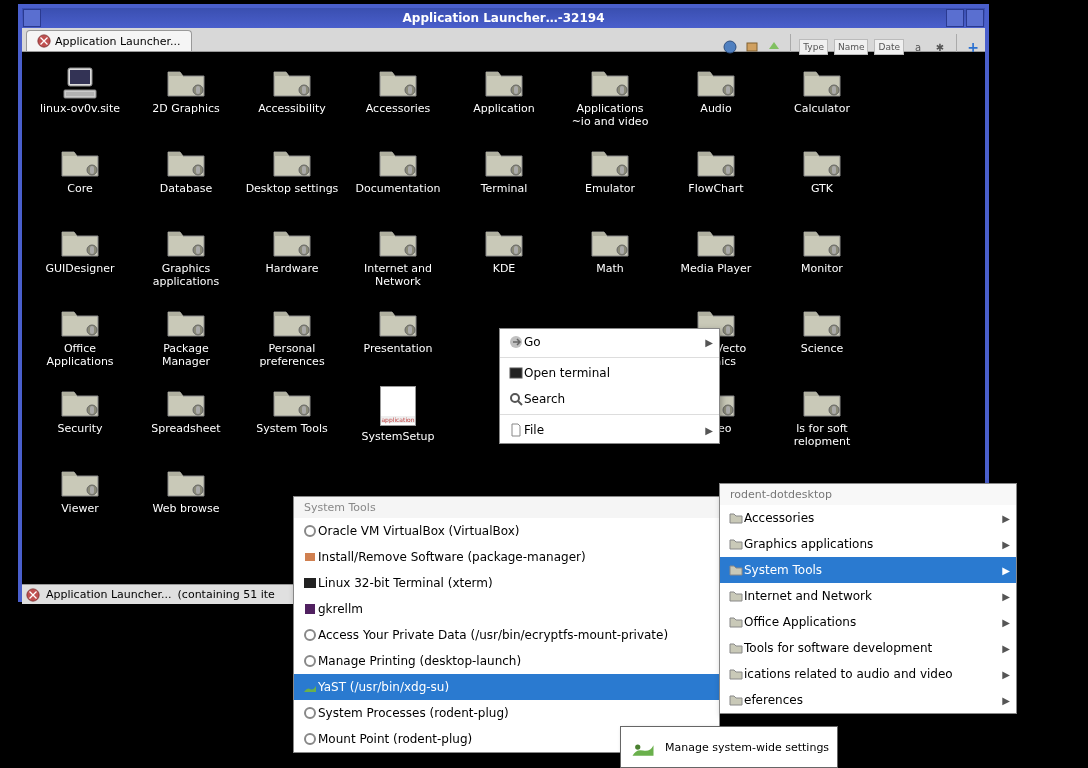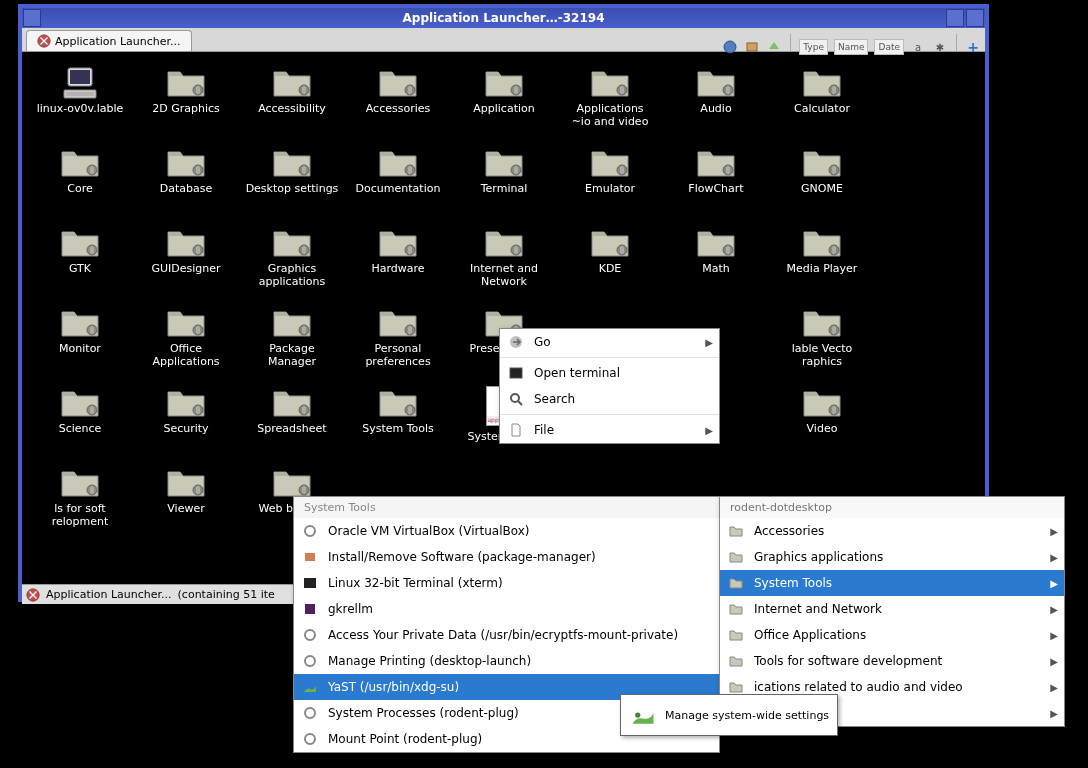--- a/index.html
+++ b/index.html
@@ -63,21 +63,21 @@
   display: flex; align-items: center; padding: 0 4px; font-size: 11px;
   gap: 6px;
 }
 .status-icon { width: 14px; height: 14px; }
 
 
 .ctx-menu {
   position: absolute; background: #fff; border: 1px solid #888;
   box-shadow: 2px 2px 6px rgba(0,0,0,.3); font-size: 12px;
 }
-.ctx-item { display: flex; align-items: center; gap: 10px; padding: 5px 18px 5px 8px; cursor: pointer; position: relative; }
+.ctx-item { display: flex; align-items: center; padding: 5px 18px 5px 8px; cursor: pointer; position: relative; }
 .ctx-icon { width: 16px; height: 16px; display: flex; align-items: center; justify-content: center; }
 .ctx-sep { height: 1px; background: #ddd; margin: 2px 0; }
 .ctx-arrow { position: absolute; right: 6px; color: #555; font-size: 10px; }
 
 .submenu-header { padding: 4px 10px; color: #888; font-size: 11px; background: #f5f5f5; }
 .submenu-selected { background: #2a7ad0 !important; color: #fff; }
 .submenu-selected .ctx-arrow { color: #fff; }
 
 
 .side-menu {
@@ -150,21 +150,21 @@
 
   <div class="content" id="icon-grid">
       <div class="icon-item">
         <div class="computer-icon"><svg viewBox="0 0 40 36">
             <rect x="8" y="2" width="24" height="18" rx="2" fill="#ddd" stroke="#888"></rect>
             <rect x="10" y="4" width="20" height="14" fill="#335"></rect>
             <rect x="4" y="24" width="32" height="8" rx="1" fill="#ccc" stroke="#888"></rect>
             <line x1="6" y1="27" x2="34" y2="27" stroke="#999"></line>
             <line x1="6" y1="29" x2="34" y2="29" stroke="#999"></line>
           </svg></div>
-        <div class="icon-label">linux-ov0v.lable</div>
+        <div class="icon-label">linux-ov0v.site</div>
       </div>
       <div class="icon-item">
         <div class="folder-icon"><svg viewBox="0 0 40 32">
             <path d="M2 6 L14 6 L17 10 L38 10 L38 30 L2 30 Z" fill="#c9c9b8" stroke="#888"></path>
             <path d="M2 6 L14 6 L17 10 L2 10 Z" fill="#b0b0a0"></path>
             <circle cx="32" cy="24" r="5" fill="#8a8a78" stroke="#666"></circle>
             <rect x="30" y="20" width="4" height="8" rx="2" fill="#aaa"></rect>
           </svg></div>
         <div class="icon-label">2D Graphics</div>
       </div>
@@ -277,29 +277,20 @@
         <div class="icon-label">Emulator</div>
       </div>
       <div class="icon-item">
         <div class="folder-icon"><svg viewBox="0 0 40 32">
             <path d="M2 6 L14 6 L17 10 L38 10 L38 30 L2 30 Z" fill="#c9c9b8" stroke="#888"></path>
             <path d="M2 6 L14 6 L17 10 L2 10 Z" fill="#b0b0a0"></path>
             <circle cx="32" cy="24" r="5" fill="#8a8a78" stroke="#666"></circle>
             <rect x="30" y="20" width="4" height="8" rx="2" fill="#aaa"></rect>
           </svg></div>
         <div class="icon-label">FlowChart</div>
-      </div>
-      <div class="icon-item">
-        <div class="folder-icon"><svg viewBox="0 0 40 32">
-            <path d="M2 6 L14 6 L17 10 L38 10 L38 30 L2 30 Z" fill="#c9c9b8" stroke="#888"></path>
-            <path d="M2 6 L14 6 L17 10 L2 10 Z" fill="#b0b0a0"></path>
-            <circle cx="32" cy="24" r="5" fill="#8a8a78" stroke="#666"></circle>
-            <rect x="30" y="20" width="4" height="8" rx="2" fill="#aaa"></rect>
-          </svg></div>
-        <div class="icon-label">GNOME</div>
       </div>
       <div class="icon-item">
         <div class="folder-icon"><svg viewBox="0 0 40 32">
             <path d="M2 6 L14 6 L17 10 L38 10 L38 30 L2 30 Z" fill="#c9c9b8" stroke="#888"></path>
             <path d="M2 6 L14 6 L17 10 L2 10 Z" fill="#b0b0a0"></path>
             <circle cx="32" cy="24" r="5" fill="#8a8a78" stroke="#666"></circle>
             <rect x="30" y="20" width="4" height="8" rx="2" fill="#aaa"></rect>
           </svg></div>
         <div class="icon-label">GTK</div>
       </div>
@@ -622,21 +613,21 @@
     <div class="ctx-item">
       <span class="ctx-icon">
         <svg viewBox="0 0 16 16" width="16" height="16">
           <circle cx="8" cy="8" r="5" fill="none" stroke="#888" stroke-width="2"></circle>
         </svg>
       </span>
       <span>Mount Point (rodent-plug)</span>
     </div>
   </div>
 
-<div class="side-menu" id="sidemenu" style="left:719px; top:496px; width:346px;">
+<div class="side-menu" id="sidemenu" style="left:719px; top:483px; width:298px;">
   <div class="side-title">rodent-dotdesktop</div>
 <div class="ctx-item">
       <span class="ctx-icon">
         <svg viewBox="0 0 16 16" width="16" height="16">
           <path d="M2 4 L6 4 L8 6 L14 6 L14 13 L2 13 Z" fill="#c9c9b8" stroke="#888"></path>
         </svg>
       </span>
       <span>Accessories</span>
       <span class="ctx-arrow">▶</span>
     </div>
@@ -698,19 +689,19 @@
       <span class="ctx-icon">
         <svg viewBox="0 0 16 16" width="16" height="16">
           <path d="M2 4 L6 4 L8 6 L14 6 L14 13 L2 13 Z" fill="#c9c9b8" stroke="#888"></path>
         </svg>
       </span>
       <span>eferences</span>
       <span class="ctx-arrow">▶</span>
     </div>
   </div>
 
-<div class="tooltip" style="left:620px; top:694px;">
+<div class="tooltip" style="left:620px; top:726px;">
   <svg class="tooltip-icon" viewBox="0 0 32 32">
     <path d="M4 26 Q8 18 16 20 Q24 22 28 14 L28 26 Z" fill="#6ab04c"></path>
     <circle cx="10" cy="16" r="3" fill="#4a8030"></circle>
   </svg>
   <span>Manage system-wide settings</span>
 </div>
 
 </body></html>

